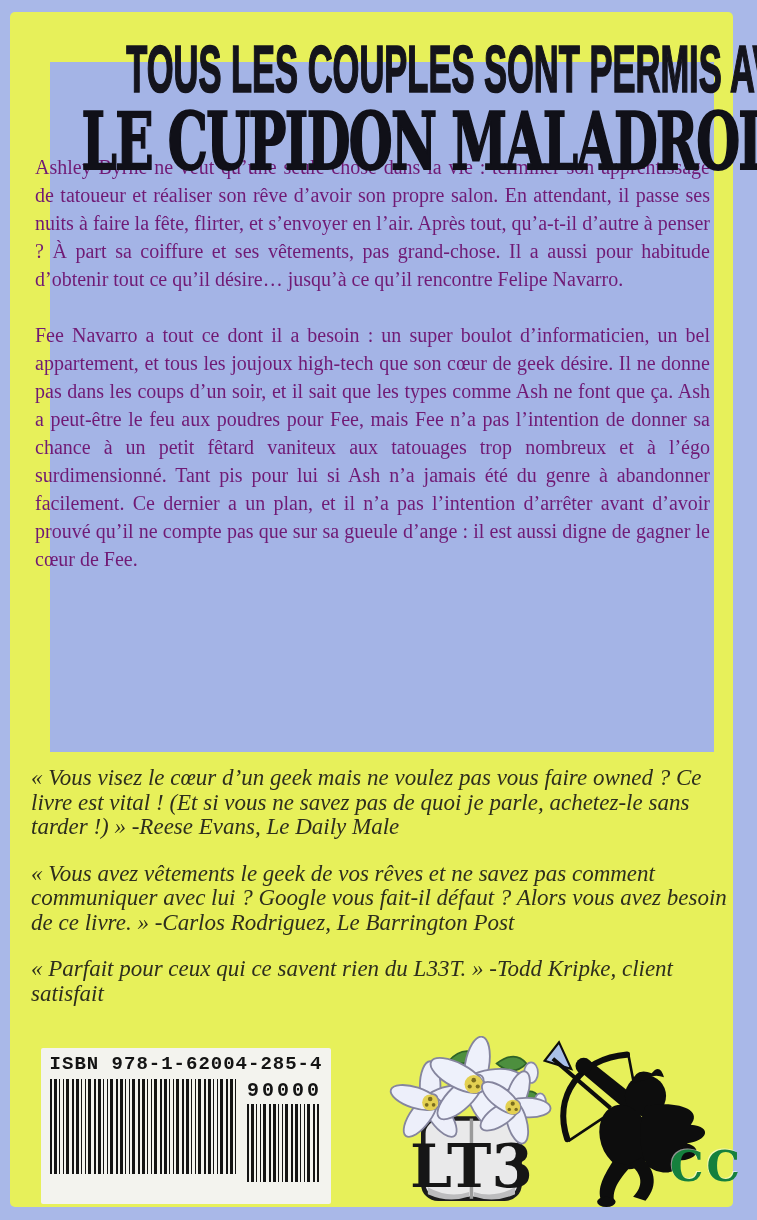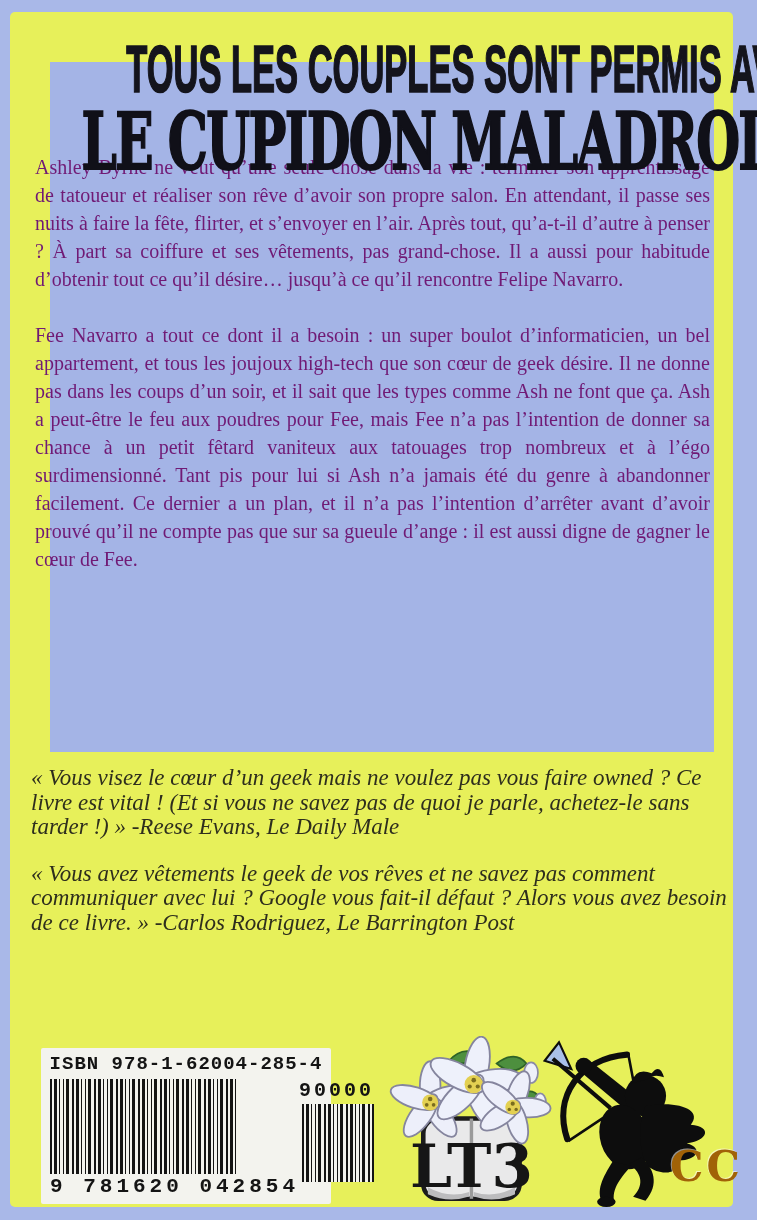--- a/index.html
+++ b/index.html
@@ -59,30 +59,30 @@
       #141414 0 2px,#f3f3ee 2px 4px,#141414 4px 7px,#f3f3ee 7px 9px,
       #141414 9px 10px,#f3f3ee 10px 13px,#141414 13px 14px,#f3f3ee 14px 16px,
       #141414 16px 19px,#f3f3ee 19px 22px);
   }
   .main-bar-col{display:flex;flex-direction:column;}
   .main-bars{width:188px;height:95px;}
   .ean-number{
     font-weight:700;font-size:21px;letter-spacing:4px;white-space:nowrap;
     margin-top:1px;
   }
-  .supp-bar-col{display:flex;flex-direction:column;align-items:flex-end;}
+  .supp-bar-col{display:flex;flex-direction:column;align-items:flex-start;}
   .price-code{font-weight:700;font-size:20px;letter-spacing:3px;white-space:nowrap;}
   .supp-bars{width:72px;height:78px;margin-top:2px;}
   
   .lt3-logo{position:absolute;left:372px;top:1024px;width:172px;height:172px;}
   .cupid-logo{position:absolute;left:526px;top:1020px;width:186px;height:175px;}
   .cc-label{
     position:absolute;left:660px;top:1130px;
     font-family:"DejaVu Serif",serif;font-weight:700;font-size:42px;
-    color:#a16207;letter-spacing:3px;
+    color:#15803d;letter-spacing:3px;
     text-shadow:-1px -1px 0 rgba(255,255,255,0.55);
   }
 </style>
 </head>
 <body>
 
 <div class="canvas">
   <div class="cover">
 
     <div class="panel"></div>
@@ -96,28 +96,28 @@
     </div>
 
     <div class="synopsis">
       <p>Ashley Byrne ne veut qu’une seule chose dans la vie : terminer son apprentissage de tatoueur et réaliser son rêve d’avoir son propre salon. En attendant, il passe ses nuits à faire la fête, flirter, et s’envoyer en l’air. Après tout, qu’a-t-il d’autre à penser ? À part sa coiffure et ses vêtements, pas grand-chose. Il a aussi pour habitude d’obtenir tout ce qu’il désire… jusqu’à ce qu’il rencontre Felipe Navarro.</p>
       <p>Fee Navarro a tout ce dont il a besoin : un super boulot d’informaticien, un bel appartement, et tous les joujoux high-tech que son cœur de geek désire. Il ne donne pas dans les coups d’un soir, et il sait que les types comme Ash ne font que ça. Ash a peut-être le feu aux poudres pour Fee, mais Fee n’a pas l’intention de donner sa chance à un petit fêtard vaniteux aux tatouages trop nombreux et à l’égo surdimensionné. Tant pis pour lui si Ash n’a jamais été du genre à abandonner facilement. Ce dernier a un plan, et il n’a pas l’intention d’arrêter avant d’avoir prouvé qu’il ne compte pas que sur sa gueule d’ange : il est aussi digne de gagner le cœur de Fee.</p>
     </div>
 
     <div class="quotes">
       <p>« Vous visez le cœur d’un geek mais ne voulez pas vous faire owned ? Ce livre est vital ! (Et si vous ne savez pas de quoi je parle, achetez-le sans tarder !) » -Reese Evans, Le Daily Male</p>
       <p>« Vous avez vêtements le geek de vos rêves et ne savez pas comment communiquer avec lui ? Google vous fait-il défaut ? Alors vous avez besoin de ce livre. » -Carlos Rodriguez, Le Barrington Post</p>
+      <p>« Parfait pour ceux qui ce savent rien du L33T. » -Todd Kripke, client satisfait</p>
     </div>
 
     <div class="barcode-box">
       <div class="isbn-label">ISBN 978-1-62004-285-4</div>
       <div class="bars-row">
         <div class="main-bar-col">
           <div class="bars main-bars"></div>
-          <div class="ean-number">9 781620 042854</div>
         </div>
         <div class="supp-bar-col">
           <div class="price-code">90000</div>
           <div class="bars supp-bars"></div>
         </div>
       </div>
     </div>
 
     <svg class="lt3-logo" viewBox="0 0 150 150" xmlns="http://www.w3.org/2000/svg">
 

